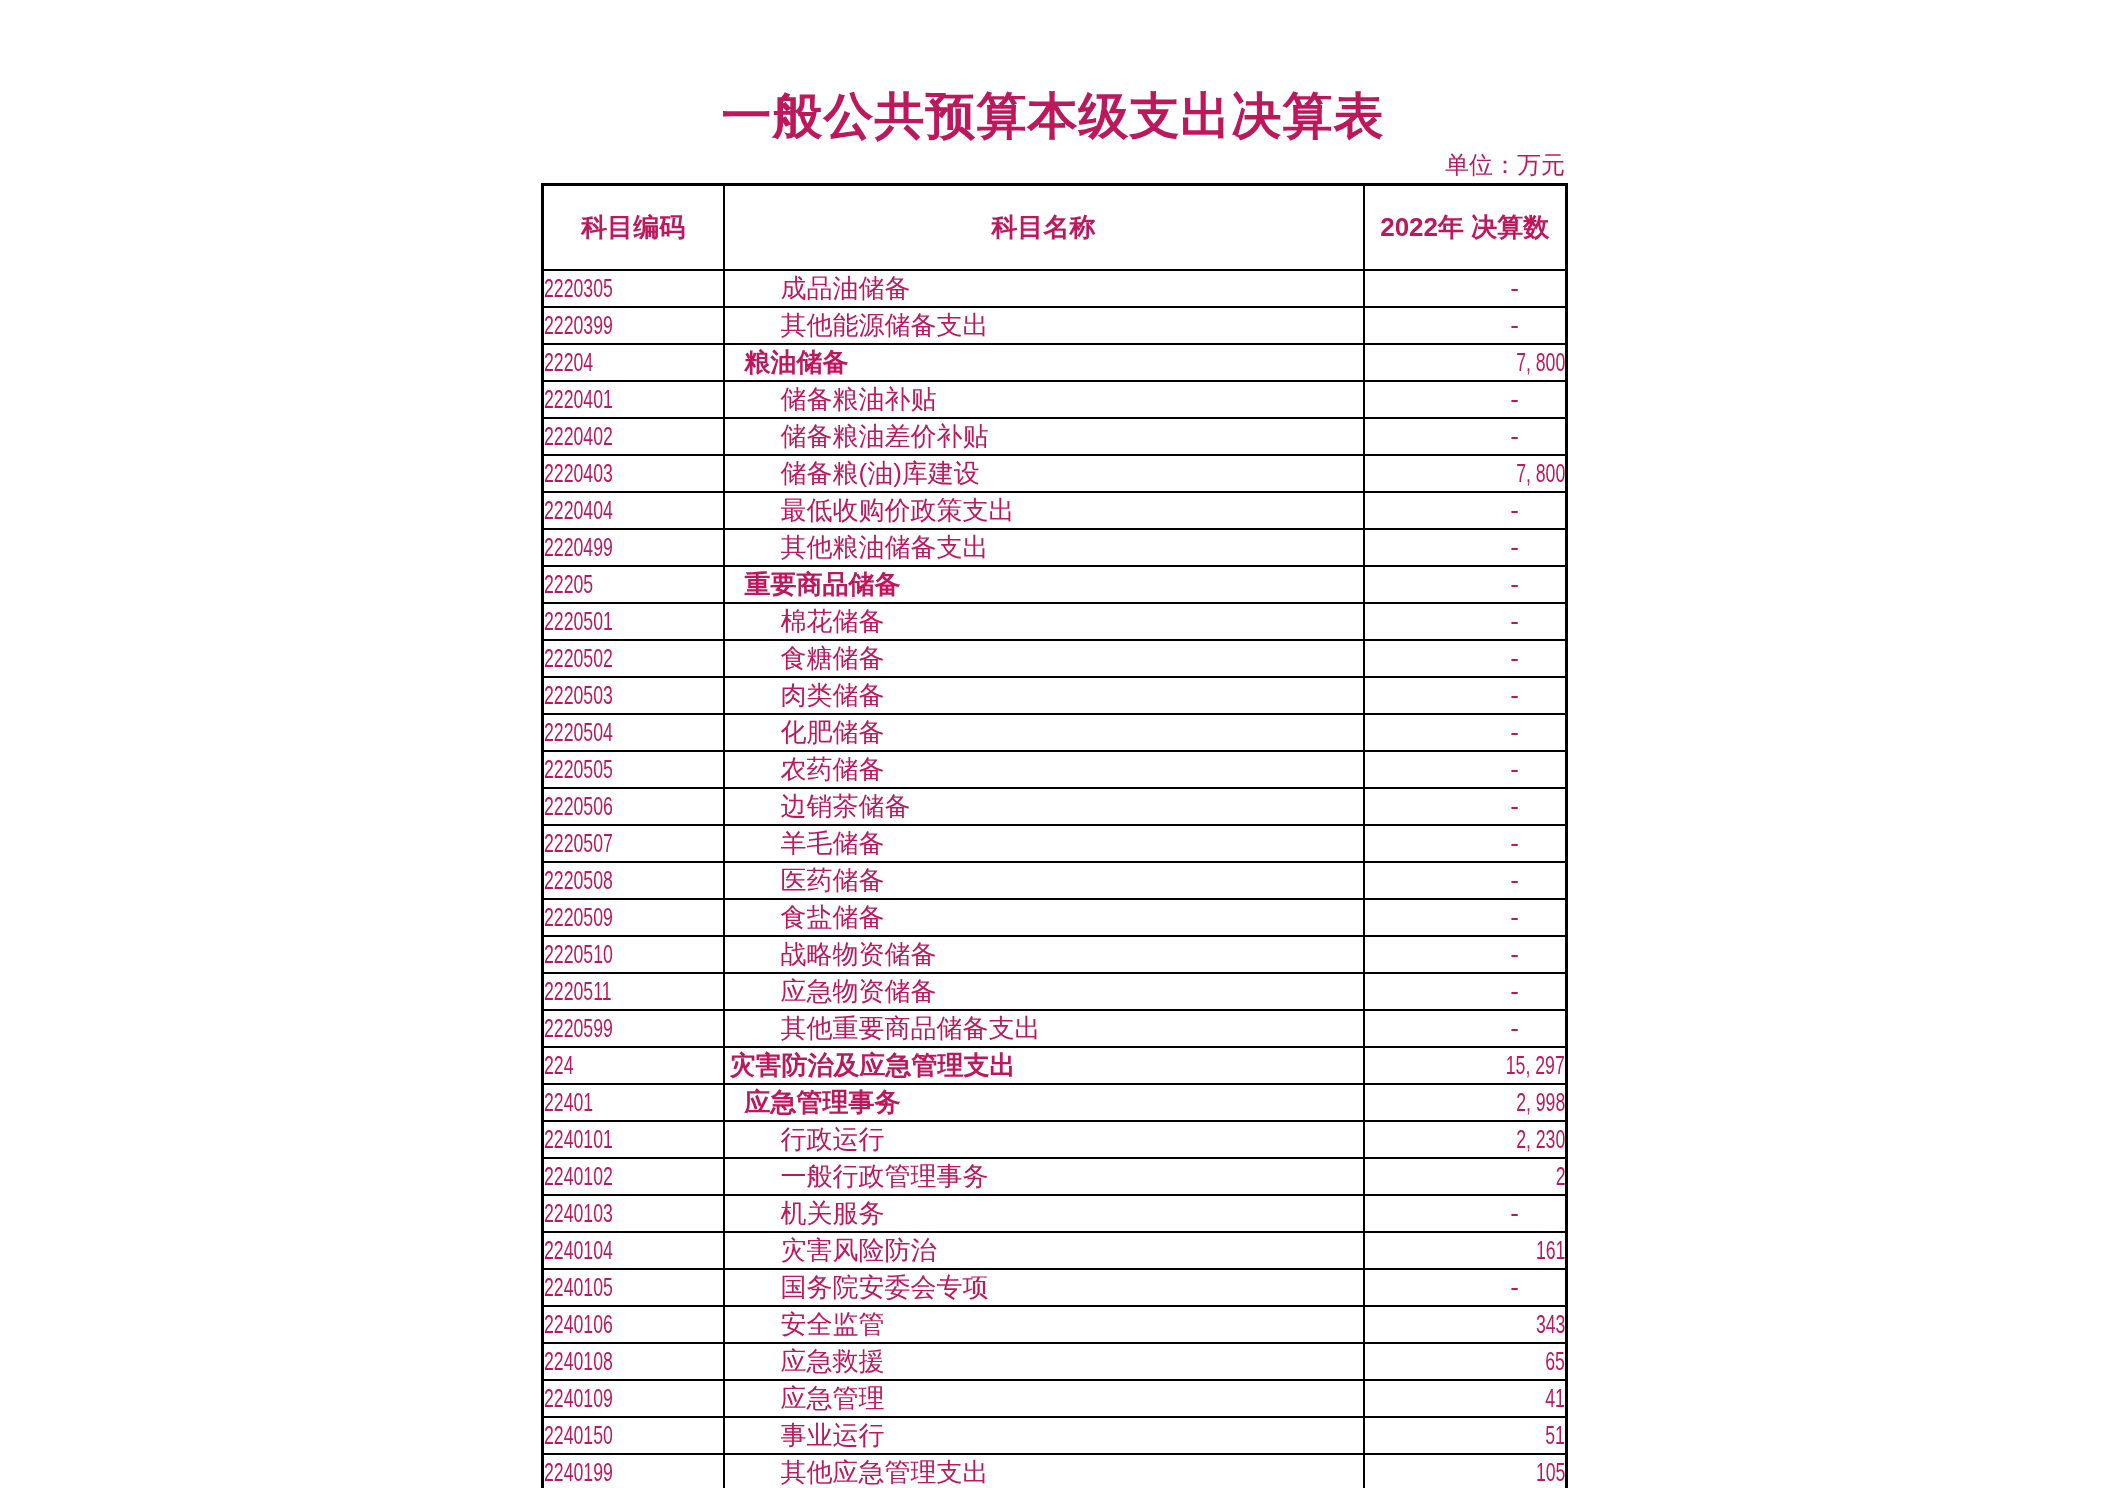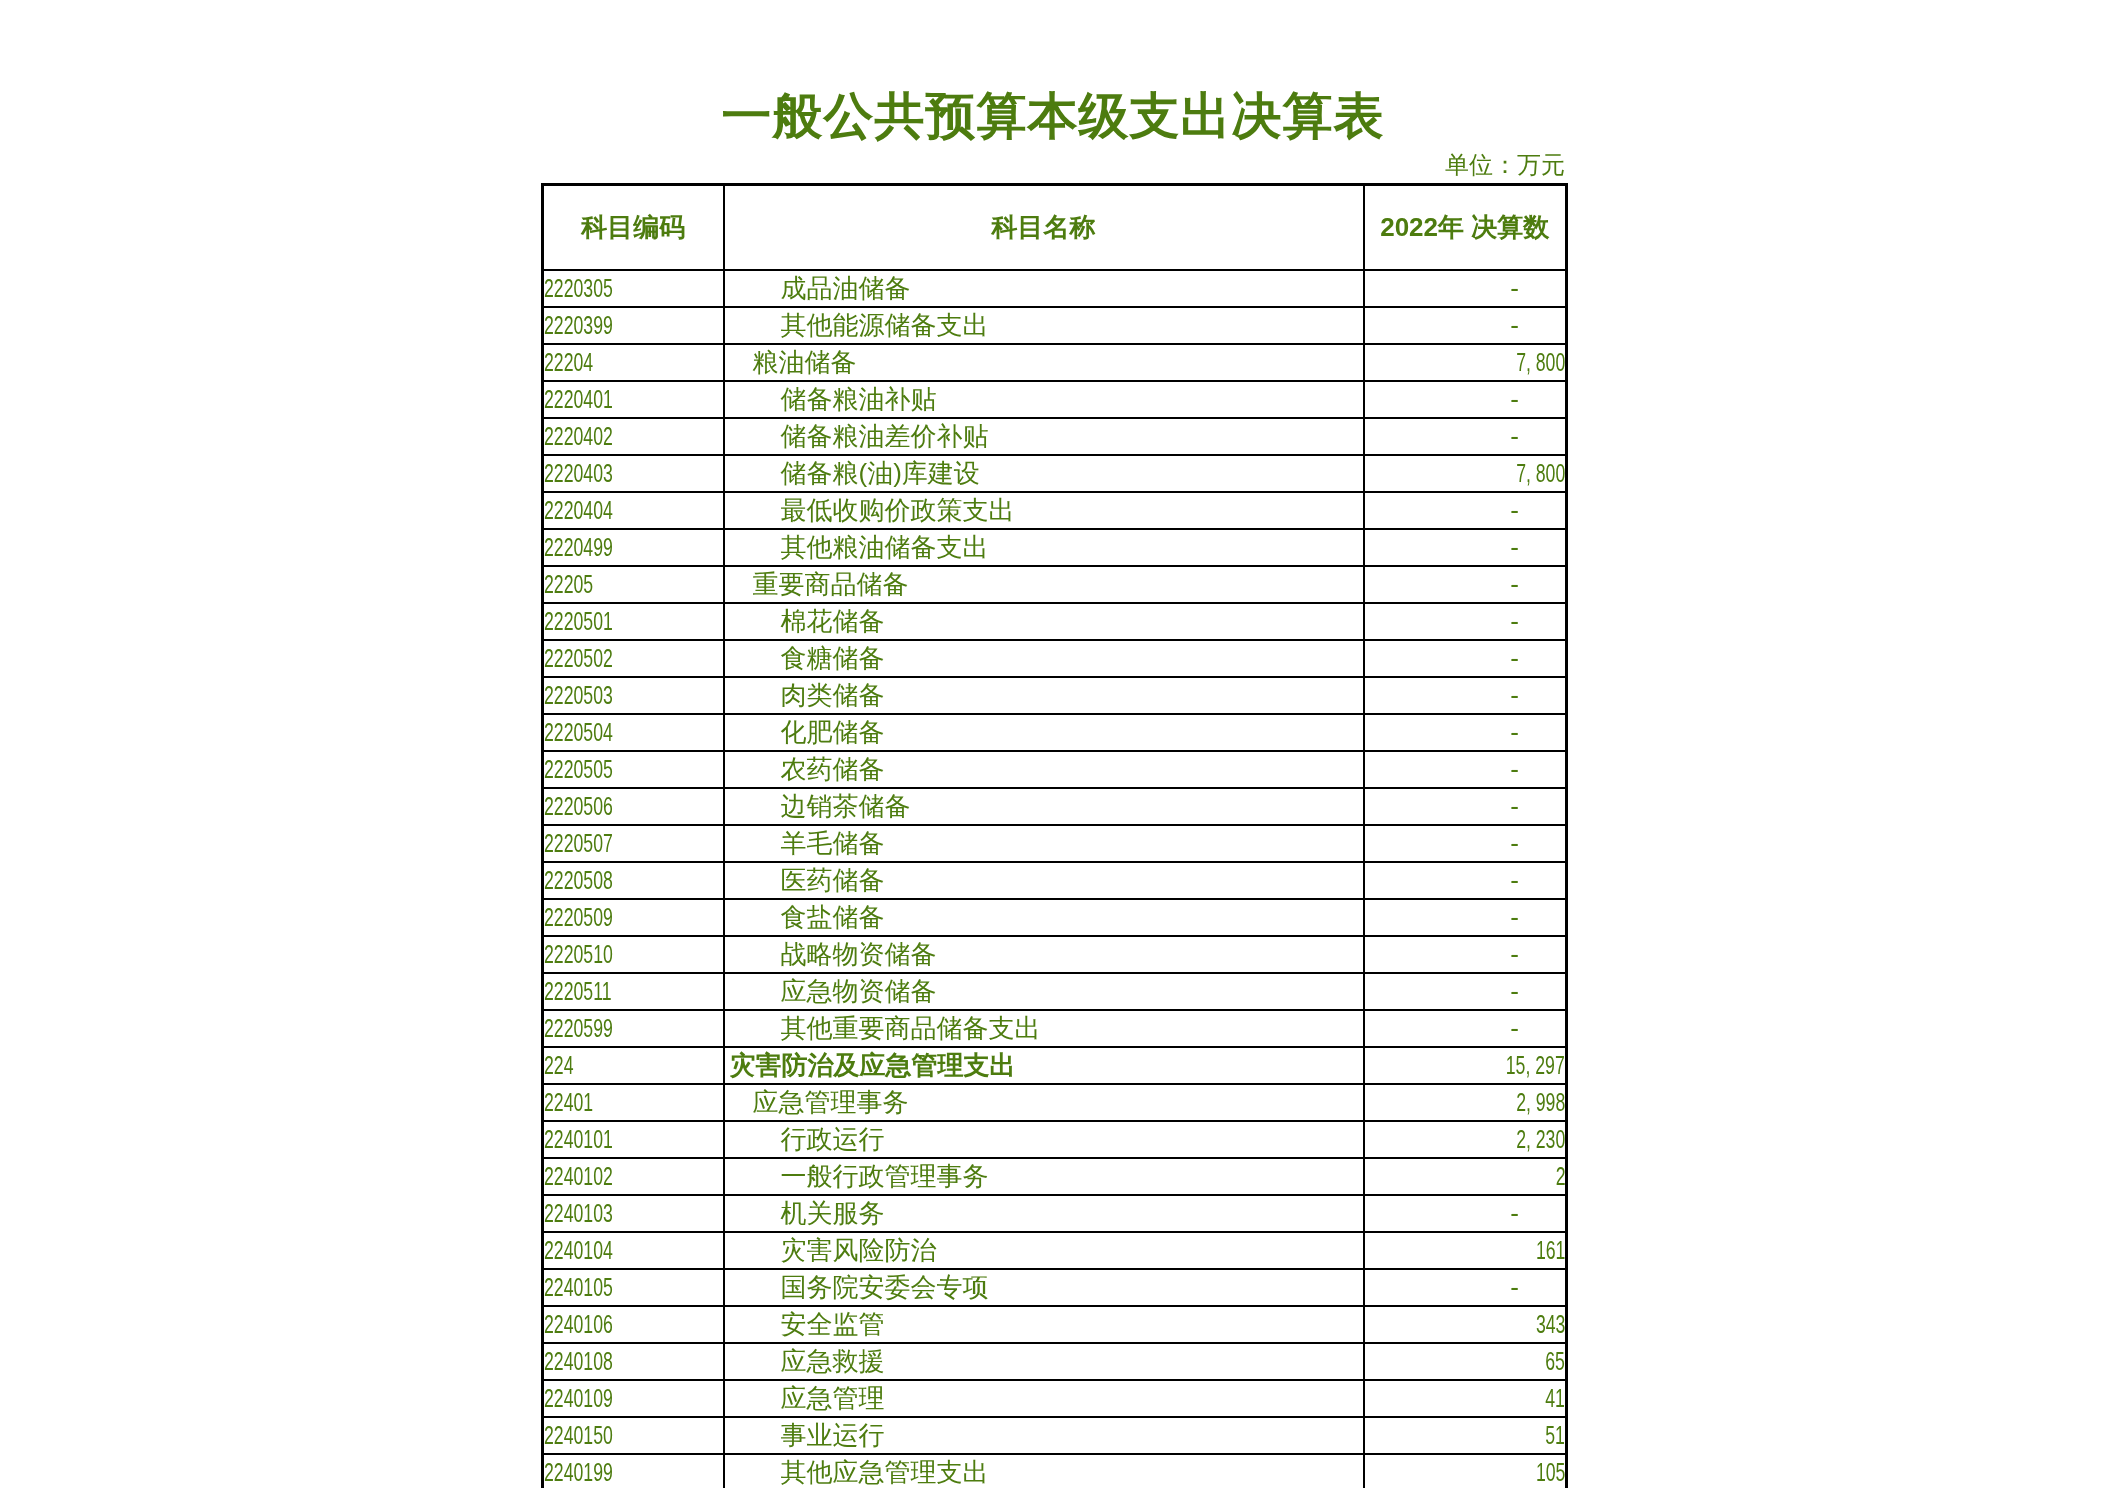--- a/index.html
+++ b/index.html
@@ -7,21 +7,21 @@
     padding: 0;
     background: #ffffff;
   }
   .page {
     position: relative;
     width: 1902px;
     height: 1488px;
     background: #ffffff;
     overflow: hidden;
     font-family: "Liberation Sans", sans-serif;
-    color: #4d7c0f;
+    color: #be185d;
   }
   .content {
     position: absolute;
     left: 541px;
     top: 0;
     width: 1024px;
   }
   .doc-title {
     margin: 86px 0 0 0;
     font-size: 50px;
@@ -60,21 +60,21 @@
     font-weight: 700;
     text-align: center;
   }
   th.h-value {
     white-space: pre-line;
     line-height: 32px;
   }
   td.code-cell { text-align: left; padding-left: 7px; }
   td.name-cell { text-align: left; }
   td.name-cell.lv1 { padding-left: 5px; font-weight: 700; }
-  td.name-cell.lv2 { padding-left: 28px; font-weight: 400; }
+  td.name-cell.lv2 { padding-left: 20px; font-weight: 700; }
   td.name-cell.lv3 { padding-left: 56px; font-weight: 400; }
   td.value-cell { text-align: right; padding-right: 3px; }
   td.value-cell.dash { padding-right: 46px; }
   .num {
     display: inline-block;
     transform: scaleX(0.68);
   }
   td.code-cell .num { transform-origin: 0 50%; }
   td.value-cell .num { transform-origin: 100% 50%; }
   td.value-cell.dash .num { transform: none; }

